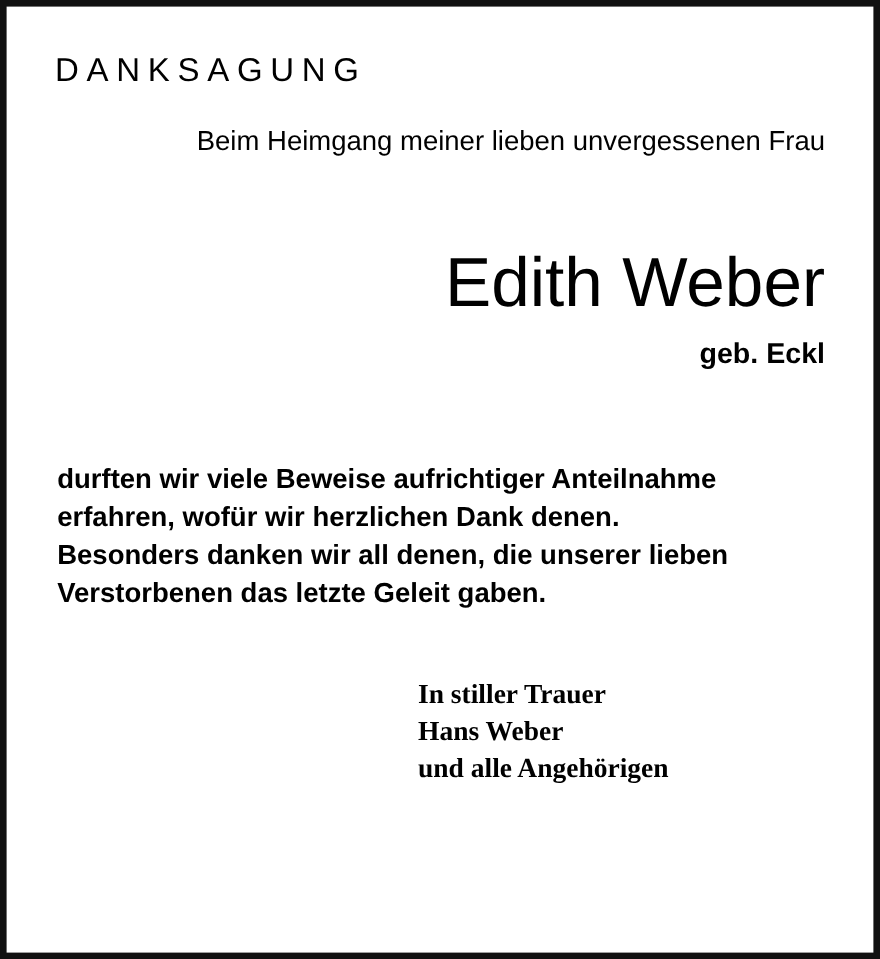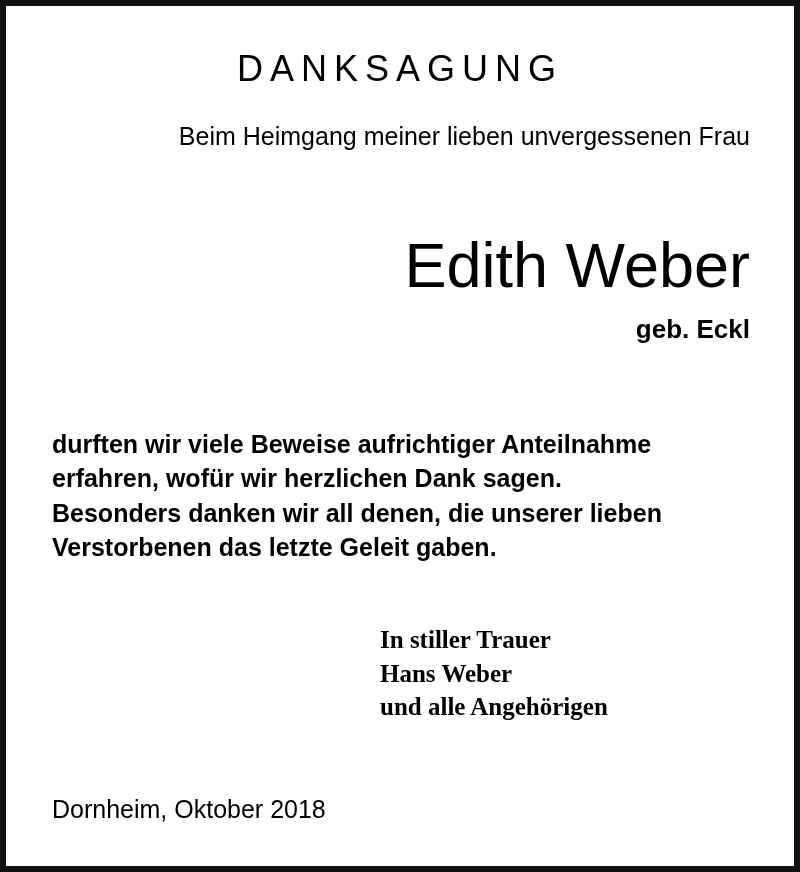--- a/index.html
+++ b/index.html
@@ -20,22 +20,21 @@
     width: 800px;
     height: 872px;
     border: 6px solid #111111;
     background: #ffffff;
     padding: 38px 44px 30px 44px;
     display: flex;
     flex-direction: column;
   }
 
   .headline {
-    text-align: center;
-    font-size: 36px;
+    font-size: 30px;
     letter-spacing: 7px;
     font-weight: 400;
     margin-top: 4px;
     margin-bottom: 30px;
   }
 
   .intro {
     font-size: 25px;
     font-weight: 400;
     line-height: 1.35;
@@ -98,28 +97,27 @@
 
   <div class="intro">Beim Heimgang meiner lieben unvergessenen Frau</div>
 
   <div class="name-block">
     <div class="name">Edith Weber</div>
     <div class="maiden">geb. Eckl</div>
   </div>
 
   <div class="body-text">
     <div>durften wir viele Beweise aufrichtiger Anteilnahme</div>
-    <div>erfahren, wofür wir herzlichen Dank sagen.</div>
+    <div>erfahren, wofür wir herzlichen Dank denen.</div>
     <div>Besonders danken wir all denen, die unserer lieben</div>
     <div>Verstorbenen das letzte Geleit gaben.</div>
   </div>
 
   <div class="mourning">
     <div>In stiller Trauer</div>
     <div>Hans Weber</div>
     <div>und alle Angehörigen</div>
   </div>
 
   <div class="spacer"></div>
 
-  <div class="place-date">Dornheim, Oktober 2018</div>
 
 </div>
 
 </body></html>

